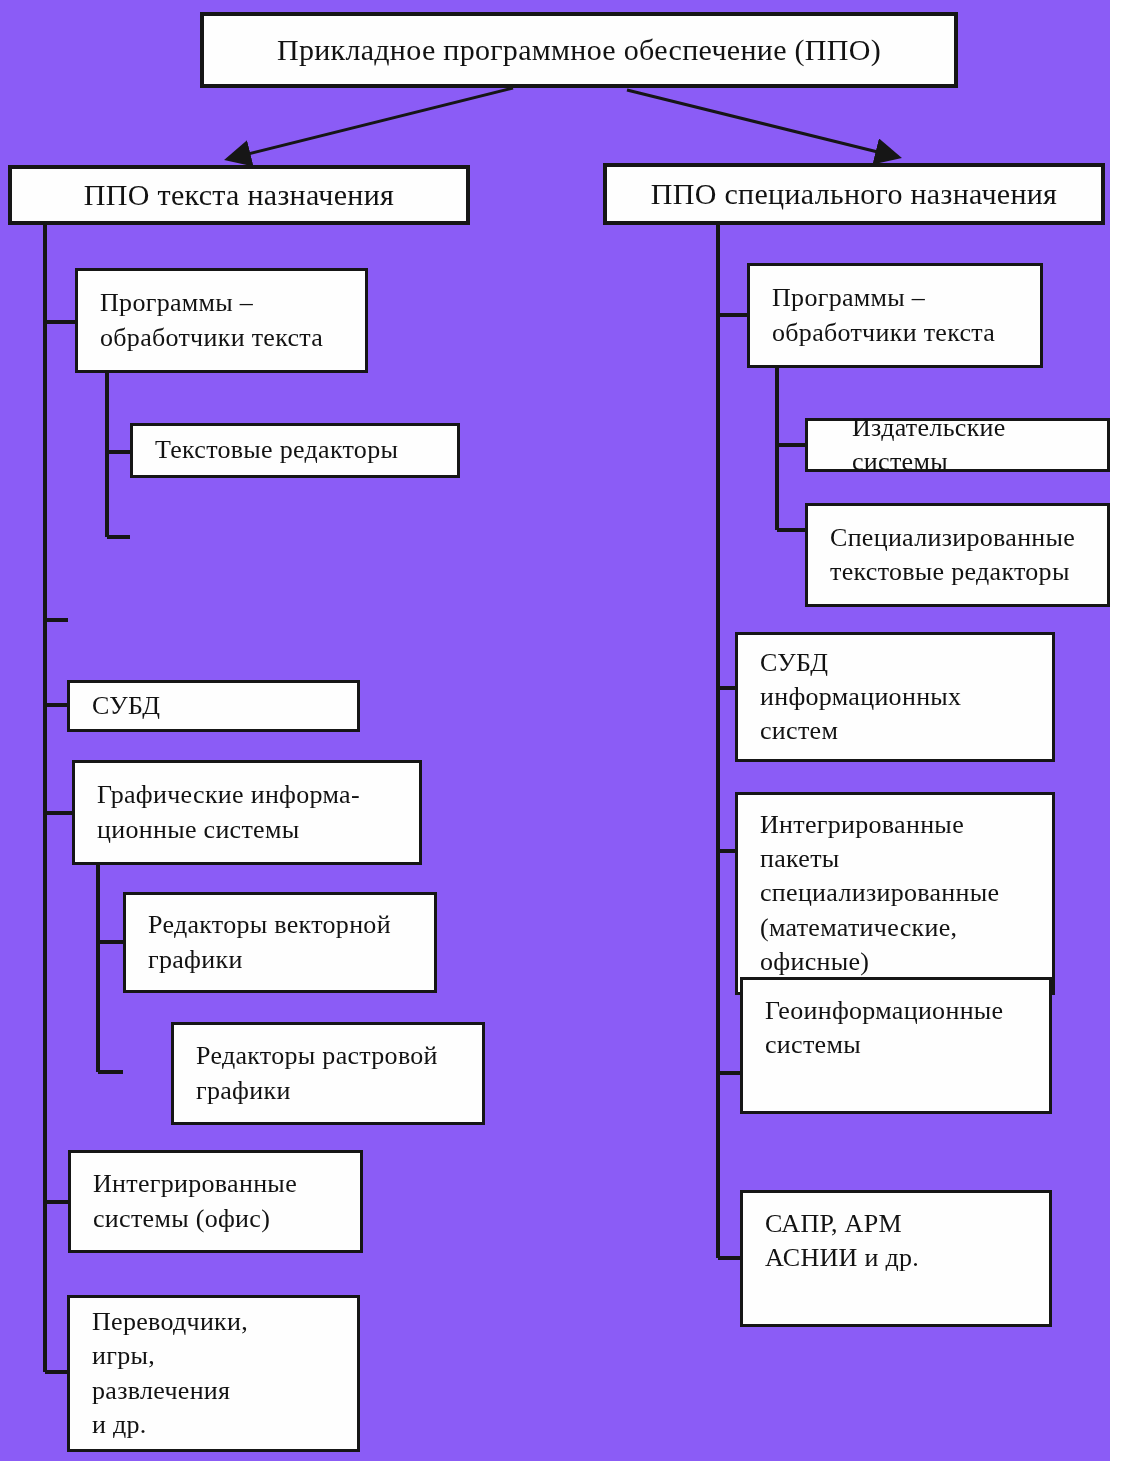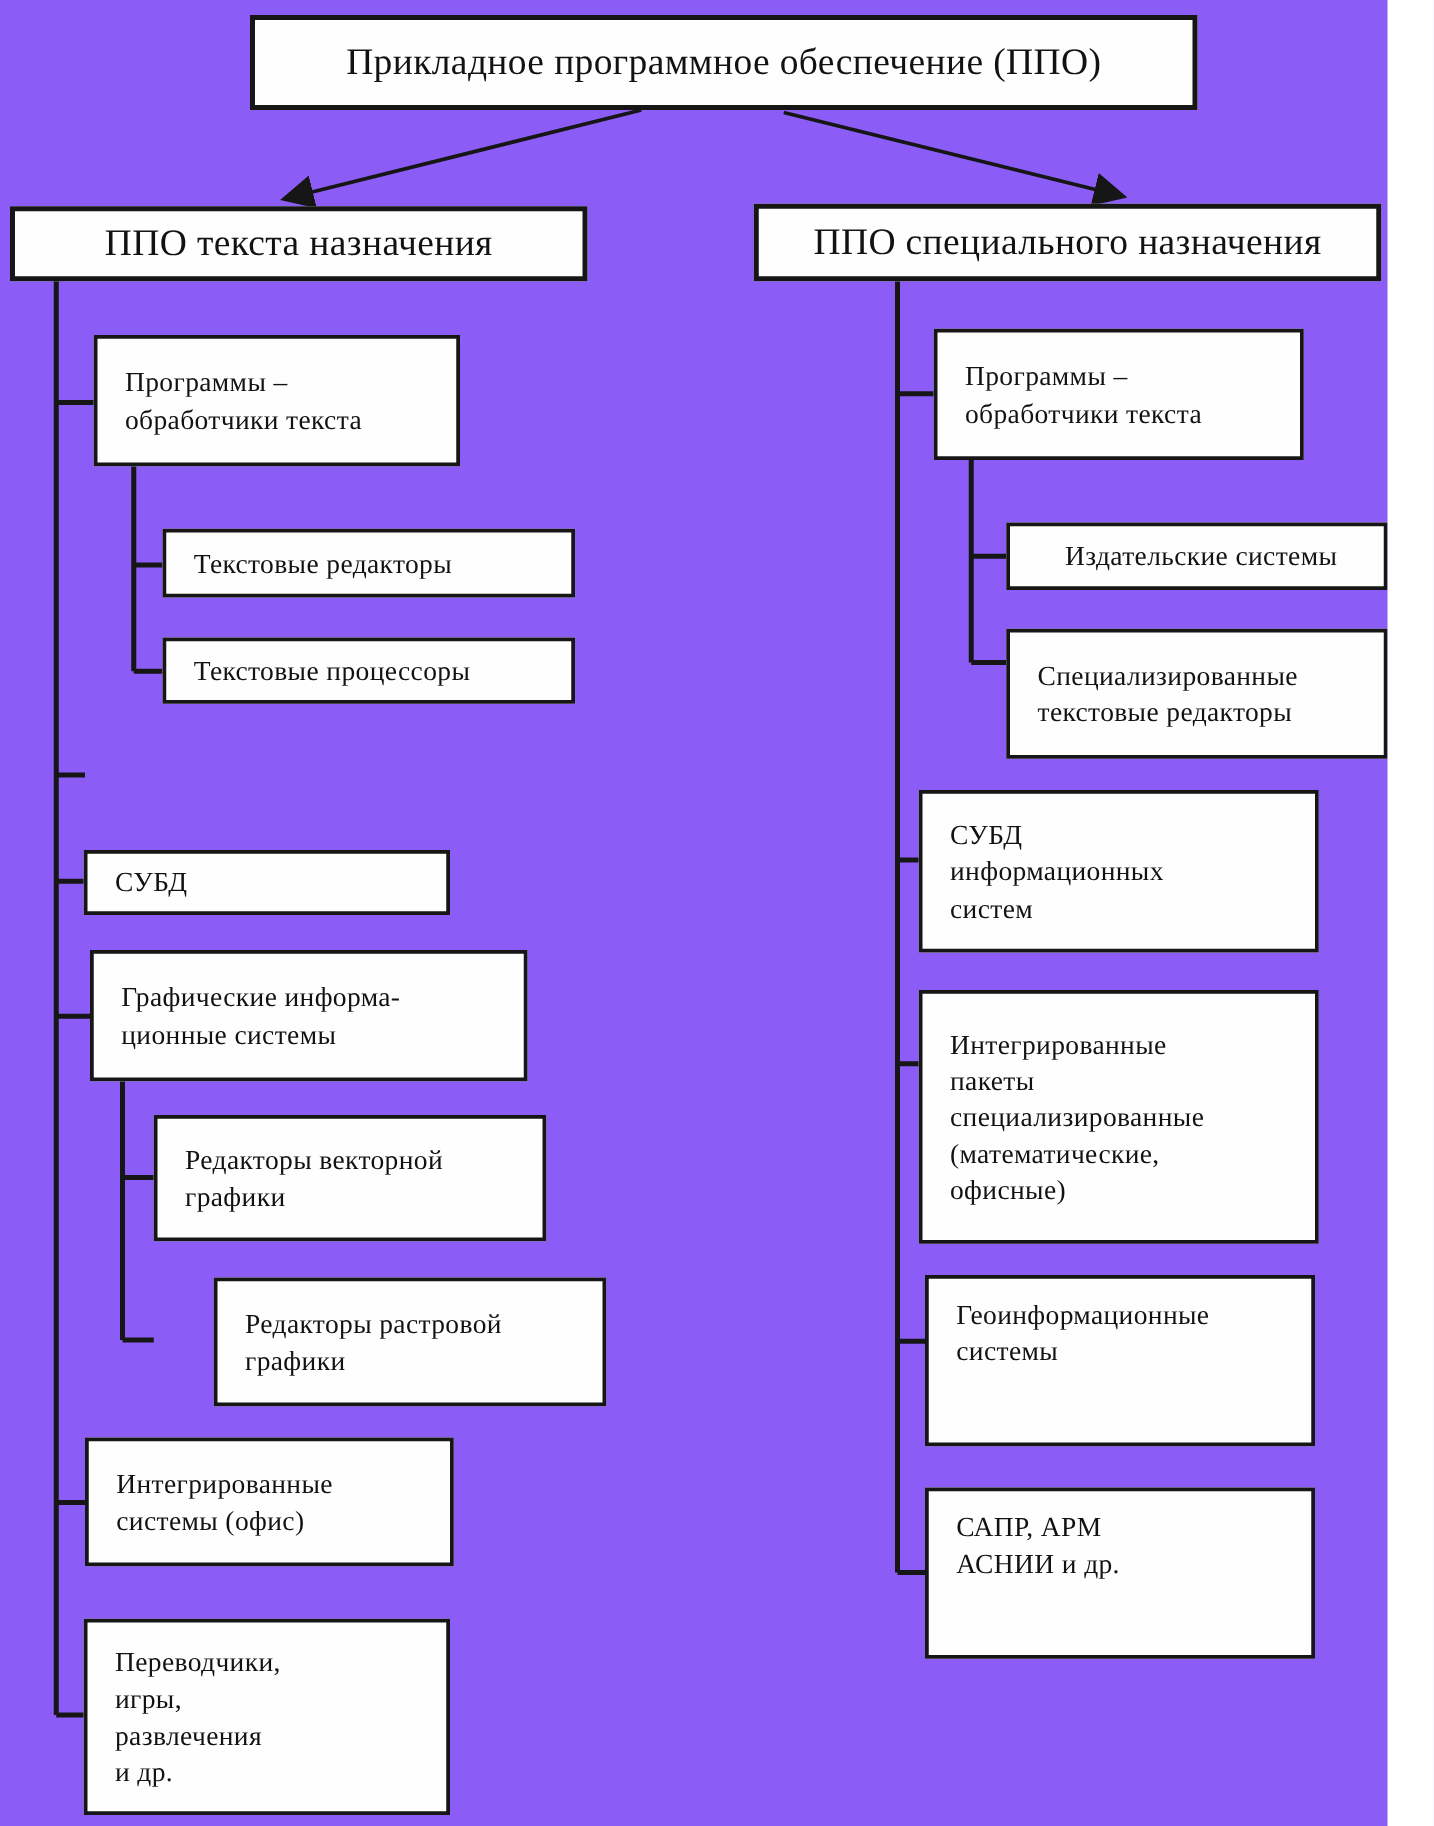--- a/index.html
+++ b/index.html
@@ -24,21 +24,21 @@
     height: 1461px;
     pointer-events: none;
   }
   .box {
     position: absolute;
     box-sizing: border-box;
     background: #fefefe;
     border: 3px solid #161616;
     display: flex;
     align-items: center;
-    font-size: 22px;
+    font-size: 26px;
     line-height: 1.32;
     letter-spacing: 0.3px;
     padding: 0 12px 0 22px;
     white-space: pre-line;
   }
   .box.hdr {
     border-width: 4px;
     font-size: 30px;
     justify-content: center;
     text-align: center;
@@ -74,21 +74,20 @@
   </svg>
 
   <div class="box hdr" style="left:200px; top:12px; width:758px; height:76px;">Прикладное программное обеспечение (ППО)</div>
 
   <div class="box hdr" style="left:8px; top:165px; width:462px; height:60px;">ППО текста назначения</div>
   <div class="box hdr" style="left:603px; top:163px; width:502px; height:62px;">ППО специального назначения</div>
 
   <div class="box" style="left:75px; top:268px; width:293px; height:105px;">Программы –
 обработчики текста</div>
   <div class="box" style="left:130px; top:423px; width:330px; height:55px;">Текстовые редакторы</div>
-  <div class="box" style="left:130px; top:510px; width:330px; height:53px;">Текстовые процессоры</div>
   <div class="box" style="left:67px; top:680px; width:293px; height:52px;">СУБД</div>
   <div class="box" style="left:72px; top:760px; width:350px; height:105px;">Графические информа-
 ционные системы</div>
   <div class="box" style="left:123px; top:892px; width:314px; height:101px;">Редакторы векторной
 графики</div>
   <div class="box" style="left:123px; top:1022px; width:314px; height:103px;margin-left:48px;">Редакторы растровой
 графики</div>
   <div class="box" style="left:68px; top:1150px; width:295px; height:103px;">Интегрированные
 системы (офис)</div>
   <div class="box" style="left:67px; top:1295px; width:293px; height:157px;">Переводчики,
@@ -102,18 +101,18 @@
   <div class="box" style="left:805px; top:503px; width:305px; height:104px;">Специализированные
 текстовые редакторы</div>
   <div class="box" style="left:735px; top:632px; width:320px; height:130px;">СУБД
 информационных
 систем</div>
   <div class="box" style="left:735px; top:792px; width:320px; height:203px;">Интегрированные
 пакеты
 специализированные
 (математические,
 офисные)</div>
-  <div class="box top" style="left:740px; top:1020px; width:312px; height:137px;">Геоинформационные
+  <div class="box top" style="left:740px; top:977px; width:312px; height:137px;">Геоинформационные
 системы</div>
   <div class="box top" style="left:740px; top:1190px; width:312px; height:137px;">САПР, АРМ
 АСНИИ и др.</div>
 
 </div>
 
 </body></html>

